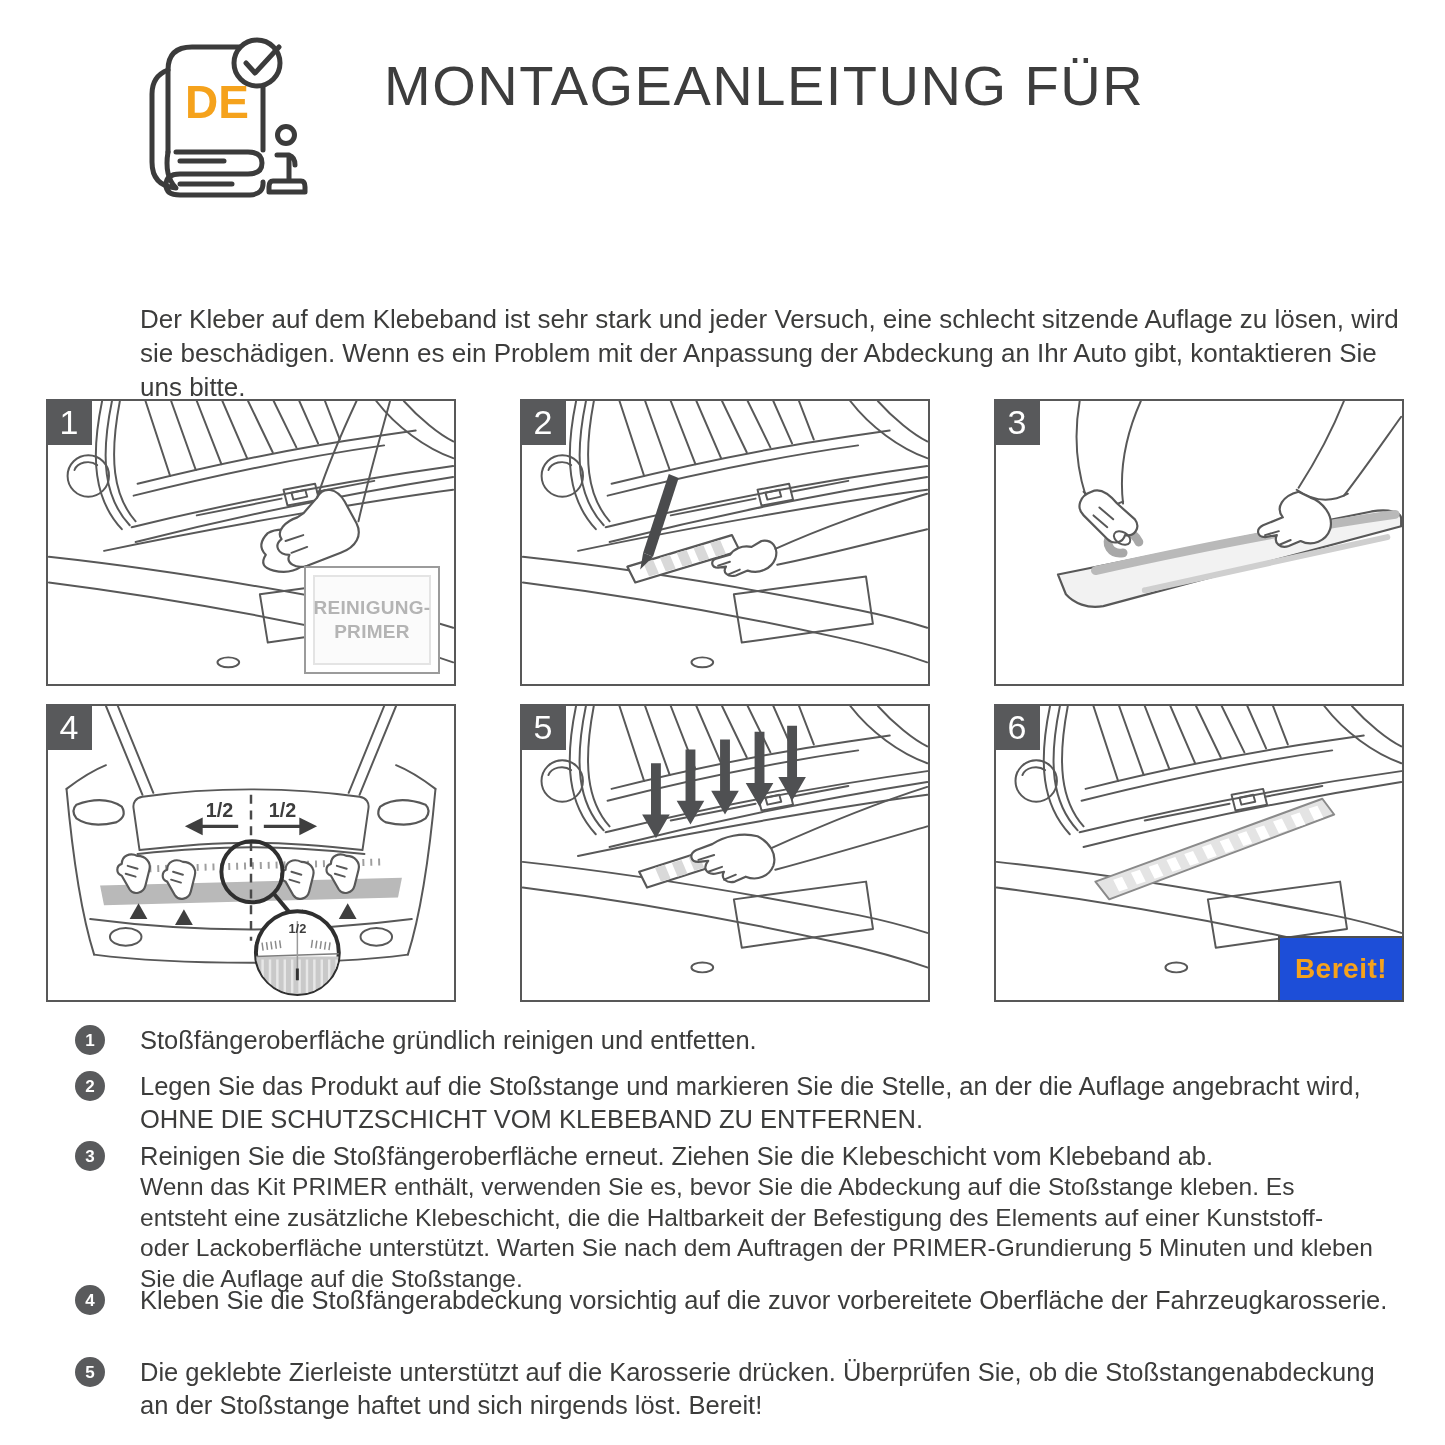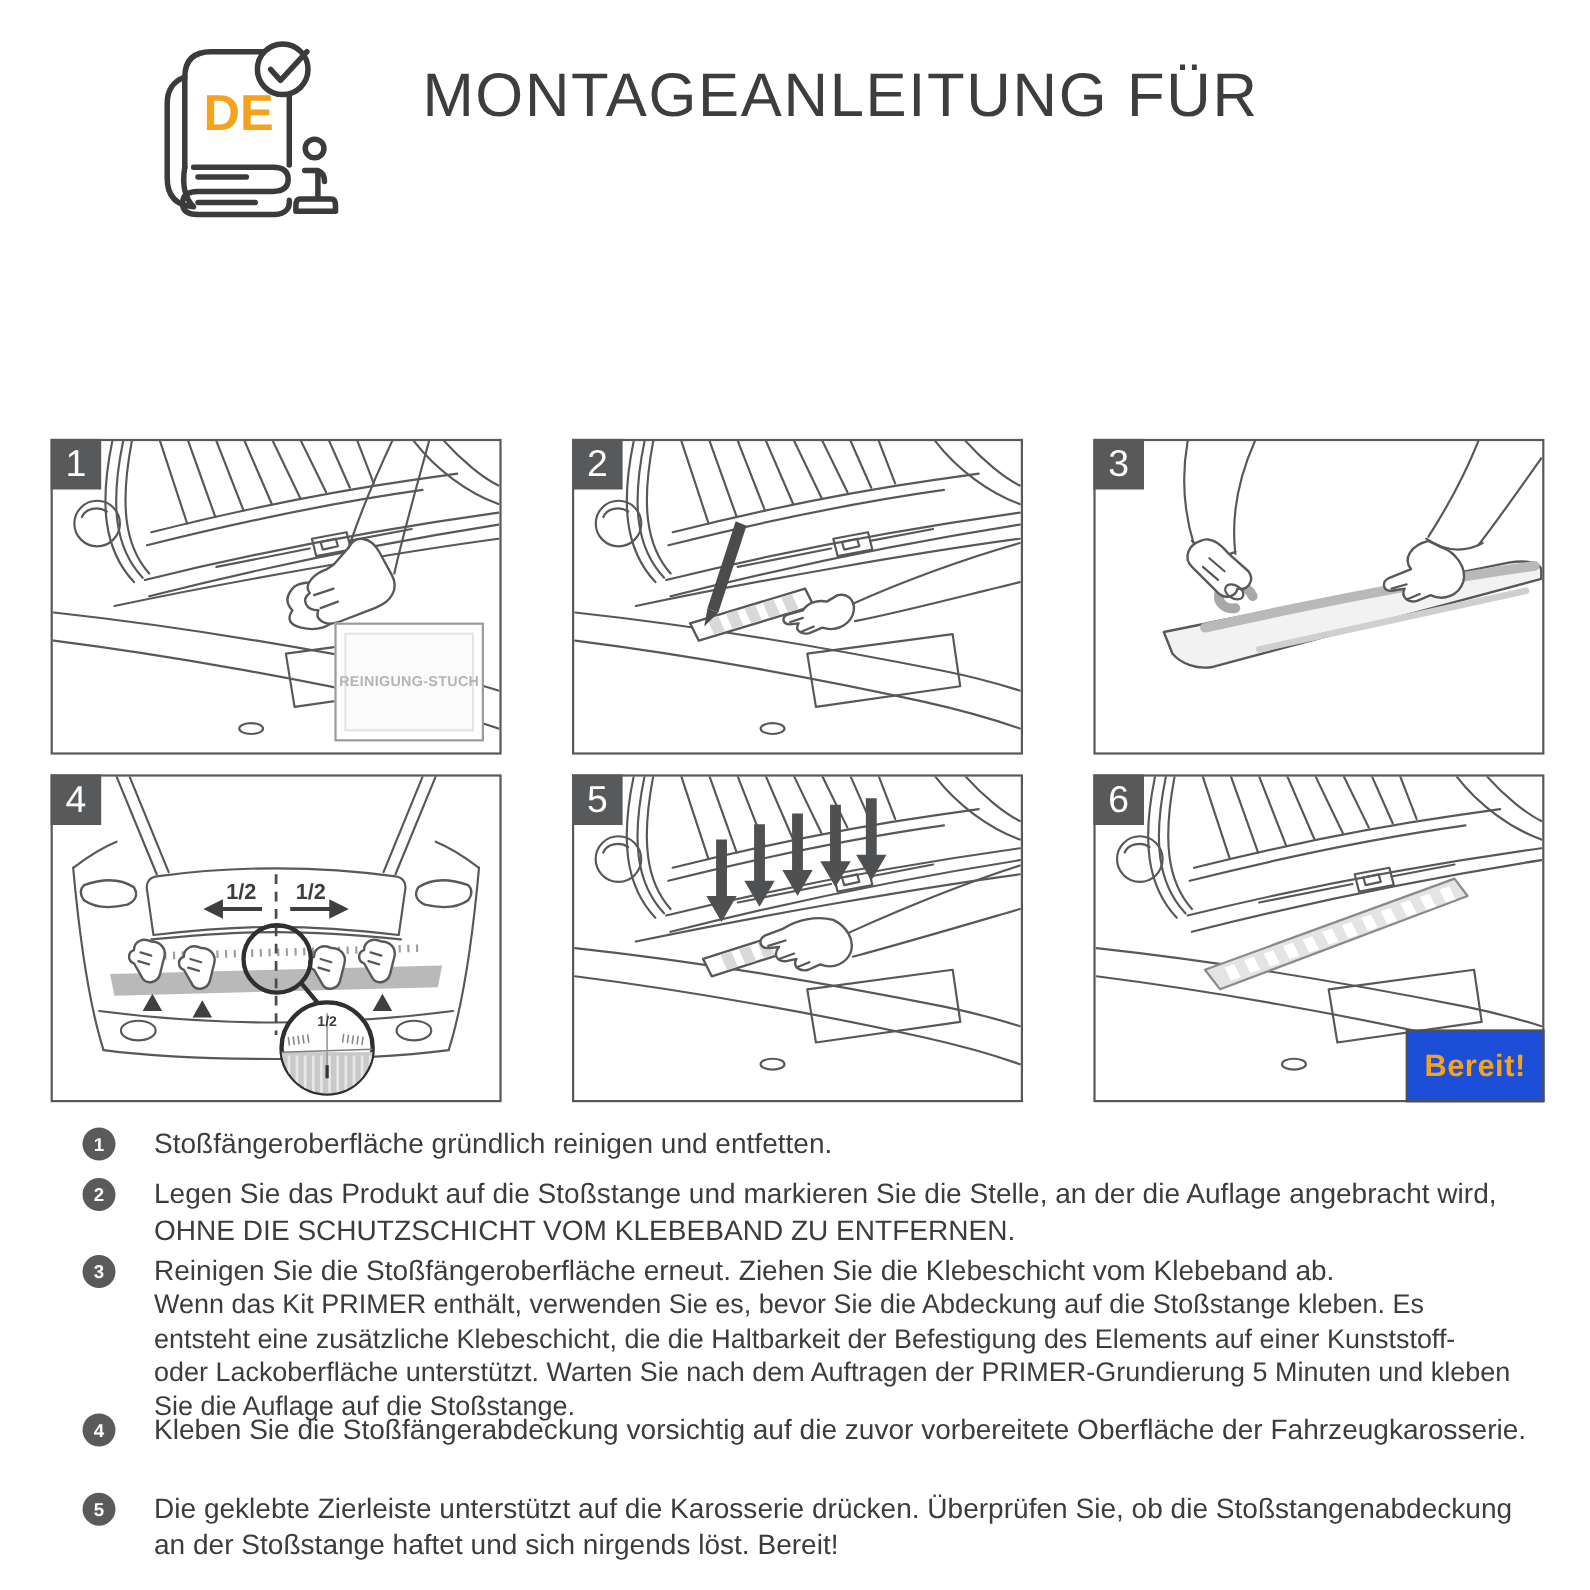--- a/index.html
+++ b/index.html
@@ -20,22 +20,22 @@
   .panel svg{display:block;width:100%;height:100%;}
   .badge{position:absolute;top:-2px;left:-2px;width:46px;height:46px;background:#58595B;
          color:#fff;font-size:34px;font-weight:400;display:flex;align-items:center;
          justify-content:center;z-index:2;}
   .ln{fill:none;stroke:#585858;stroke-width:2;stroke-linecap:round;stroke-linejoin:round;}
   .fillw{fill:#ffffff;stroke:#585858;stroke-width:2.2;stroke-linejoin:round;stroke-linecap:round;}
 
   .cloth-box{position:absolute;right:14px;bottom:10px;width:132px;height:104px;
      border:2px solid #9b9b9b;background:#fbfbfb;
      box-shadow:inset 0 0 0 7px #ffffff, inset 0 0 0 9px #e4e4e4;
-     display:flex;flex-direction:row;align-items:center;justify-content:center;
-     color:#b4b4b4;font-weight:700;font-size:13px;line-height:24px;text-align:center;letter-spacing:0.3px;}
+     display:flex;flex-direction:column;align-items:center;justify-content:center;
+     color:#b4b4b4;font-weight:700;font-size:19px;line-height:24px;text-align:center;letter-spacing:0.3px;}
   .ready-box{position:absolute;right:-2px;bottom:-2px;width:122px;height:62px;background:#1d4ed8;
      border:2px solid #4f4f4f;display:flex;align-items:center;justify-content:center;
      color:#F5A21C;font-weight:700;font-size:28px;letter-spacing:0.5px;}
 
   
   .step{position:absolute;left:75px;width:1320px;padding-left:65px;box-sizing:border-box;
         font-size:25.5px;line-height:33px;color:#3C3C3B;}
   .dot{position:absolute;left:0;top:1px;width:30px;height:30px;border-radius:50%;
        background:#595A5C;color:#fff;font-size:17px;font-weight:700;
        display:flex;align-items:center;justify-content:center;}
@@ -61,20 +61,21 @@
       <path d="M149,121 h12 v24 M145,147 q-4,0 -4,6 v5 h36 v-5 q0,-6 -4,-6 h-28 M161,121 q6,2 6,10"></path>
     </g>
     <text x="57" y="84" font-size="46" font-weight="700" fill="#F5A21C">DE</text>
   </svg>
 
   <div class="title">
     <div>MONTAGEANLEITUNG FÜR</div>
   </div>
 
 
+  <div class="intro">Der Kleber auf dem Klebeband ist sehr stark und jeder Versuch, eine schlecht sitzende Auflage zu lösen, wird sie beschädigen. Wenn es ein Problem mit der Anpassung der Abdeckung an Ihr Auto gibt, kontaktieren Sie uns bitte.</div>
 
   <div class="panel" style="left:46px;top:387px;height:287px;">
     <div class="badge">1</div>
     <svg viewBox="0 0 410 287">
       <g class="ln">
         <path d="M54,0 C42,58 46,100 74,130"></path>
           <path d="M64,0 C52,58 56,98 82,126"></path>
           <path d="M72,0 C61,58 65,96 88,122"></path>
         <circle cx="40" cy="76" r="21"></circle>
           <path d="M26,70 a14,11 0 0 1 23,-5"></path>
@@ -106,21 +107,21 @@
       <path class="fillw" d="M252,118 C240,122 230,132 236,140 C228,146 232,156 244,156 C240,164 250,171 262,167 L296,154 C312,148 318,136 312,124 L300,102 C292,88 278,86 272,98 L258,114 Z"></path>
       <g class="ln">
           <path d="M272,98 C284,62 298,30 312,0"></path>
           <path d="M346,0 C334,44 322,86 314,122"></path>
       <path d="M240,142 l18,-6"></path>
           <path d="M246,154 l16,-6"></path>
         </g>
     </svg>
     <div class="cloth-box">
       <div>REINIGUNG-</div>
-      <div>STUCH</div>
+      <div>PRIMER</div>
     </div>
   </div>
 
   <div class="panel" style="left:520px;top:387px;height:287px;">
     <div class="badge">2</div>
     <svg viewBox="0 0 410 287">
       <g class="ln">
         <path d="M54,0 C42,58 46,100 74,130"></path>
           <path d="M64,0 C52,58 56,98 82,126"></path>
           <path d="M72,0 C61,58 65,96 88,122"></path>

